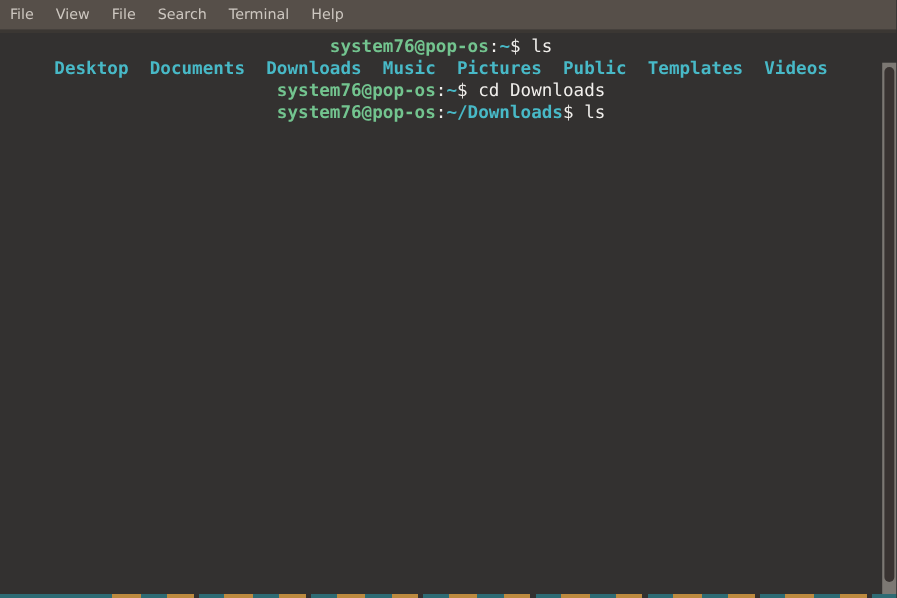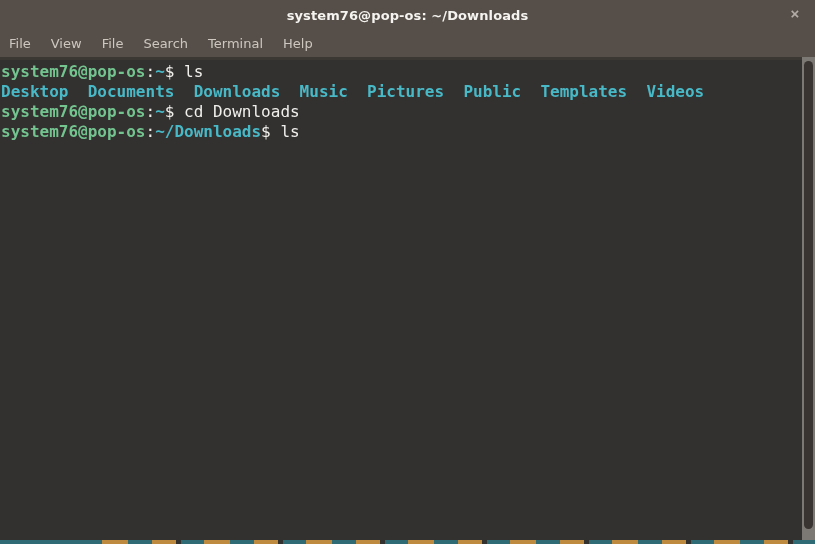--- a/index.html
+++ b/index.html
@@ -24,21 +24,21 @@
 
   
   .menubar{height:27px;background:var(--header_bg);display:flex;align-items:center;
     padding-left:8px;flex:0 0 auto;}
   .menu-item{color:var(--menu_text);font-size:13px;padding:3px 1px;margin-right:18px;cursor:default;}
   .header-border{height:3px;background:var(--header_border);flex:0 0 auto;}
 
   
   .screen{flex:1 1 auto;background:var(--terminal_bg);padding:2px 14px 0 1px;
     font-family:"DejaVu Sans Mono","Liberation Mono",monospace;font-size:16px;
-    color:var(--fg);overflow:hidden;}
+    color:var(--fg);overflow:hidden;text-align:center;}
   .tline{line-height:20px;white-space:pre;}
   .tline span{white-space:pre;}
   .g{color:var(--green);font-weight:bold;}
   .c{color:var(--cyan);font-weight:bold;}
   .o{color:var(--orange);font-weight:bold;}
   .w{color:var(--fg);}
   .cursor{display:inline-block;width:9px;height:17px;background:var(--cursor);
     vertical-align:middle;margin-top:-3px;}
 
   
@@ -56,24 +56,20 @@
         var(--strip_teal) 26px 50px,
         var(--strip_orange) 50px 74px,
         var(--terminal_bg) 74px 79px,
         var(--strip_teal) 79px 102px);}
 </style>
 </head>
 <body>
 
 <div class="window">
 
-  <div class="titlebar">
-    <div class="title">system76@pop-os: ~/Downloads</div>
-    <button class="close-btn"><span>×</span></button>
-  </div>
 
   <nav class="menubar">
     <span class="menu-item">File</span>
     <span class="menu-item">View</span>
     <span class="menu-item">File</span>
     <span class="menu-item">Search</span>
     <span class="menu-item">Terminal</span>
     <span class="menu-item">Help</span>
   </nav>
 

